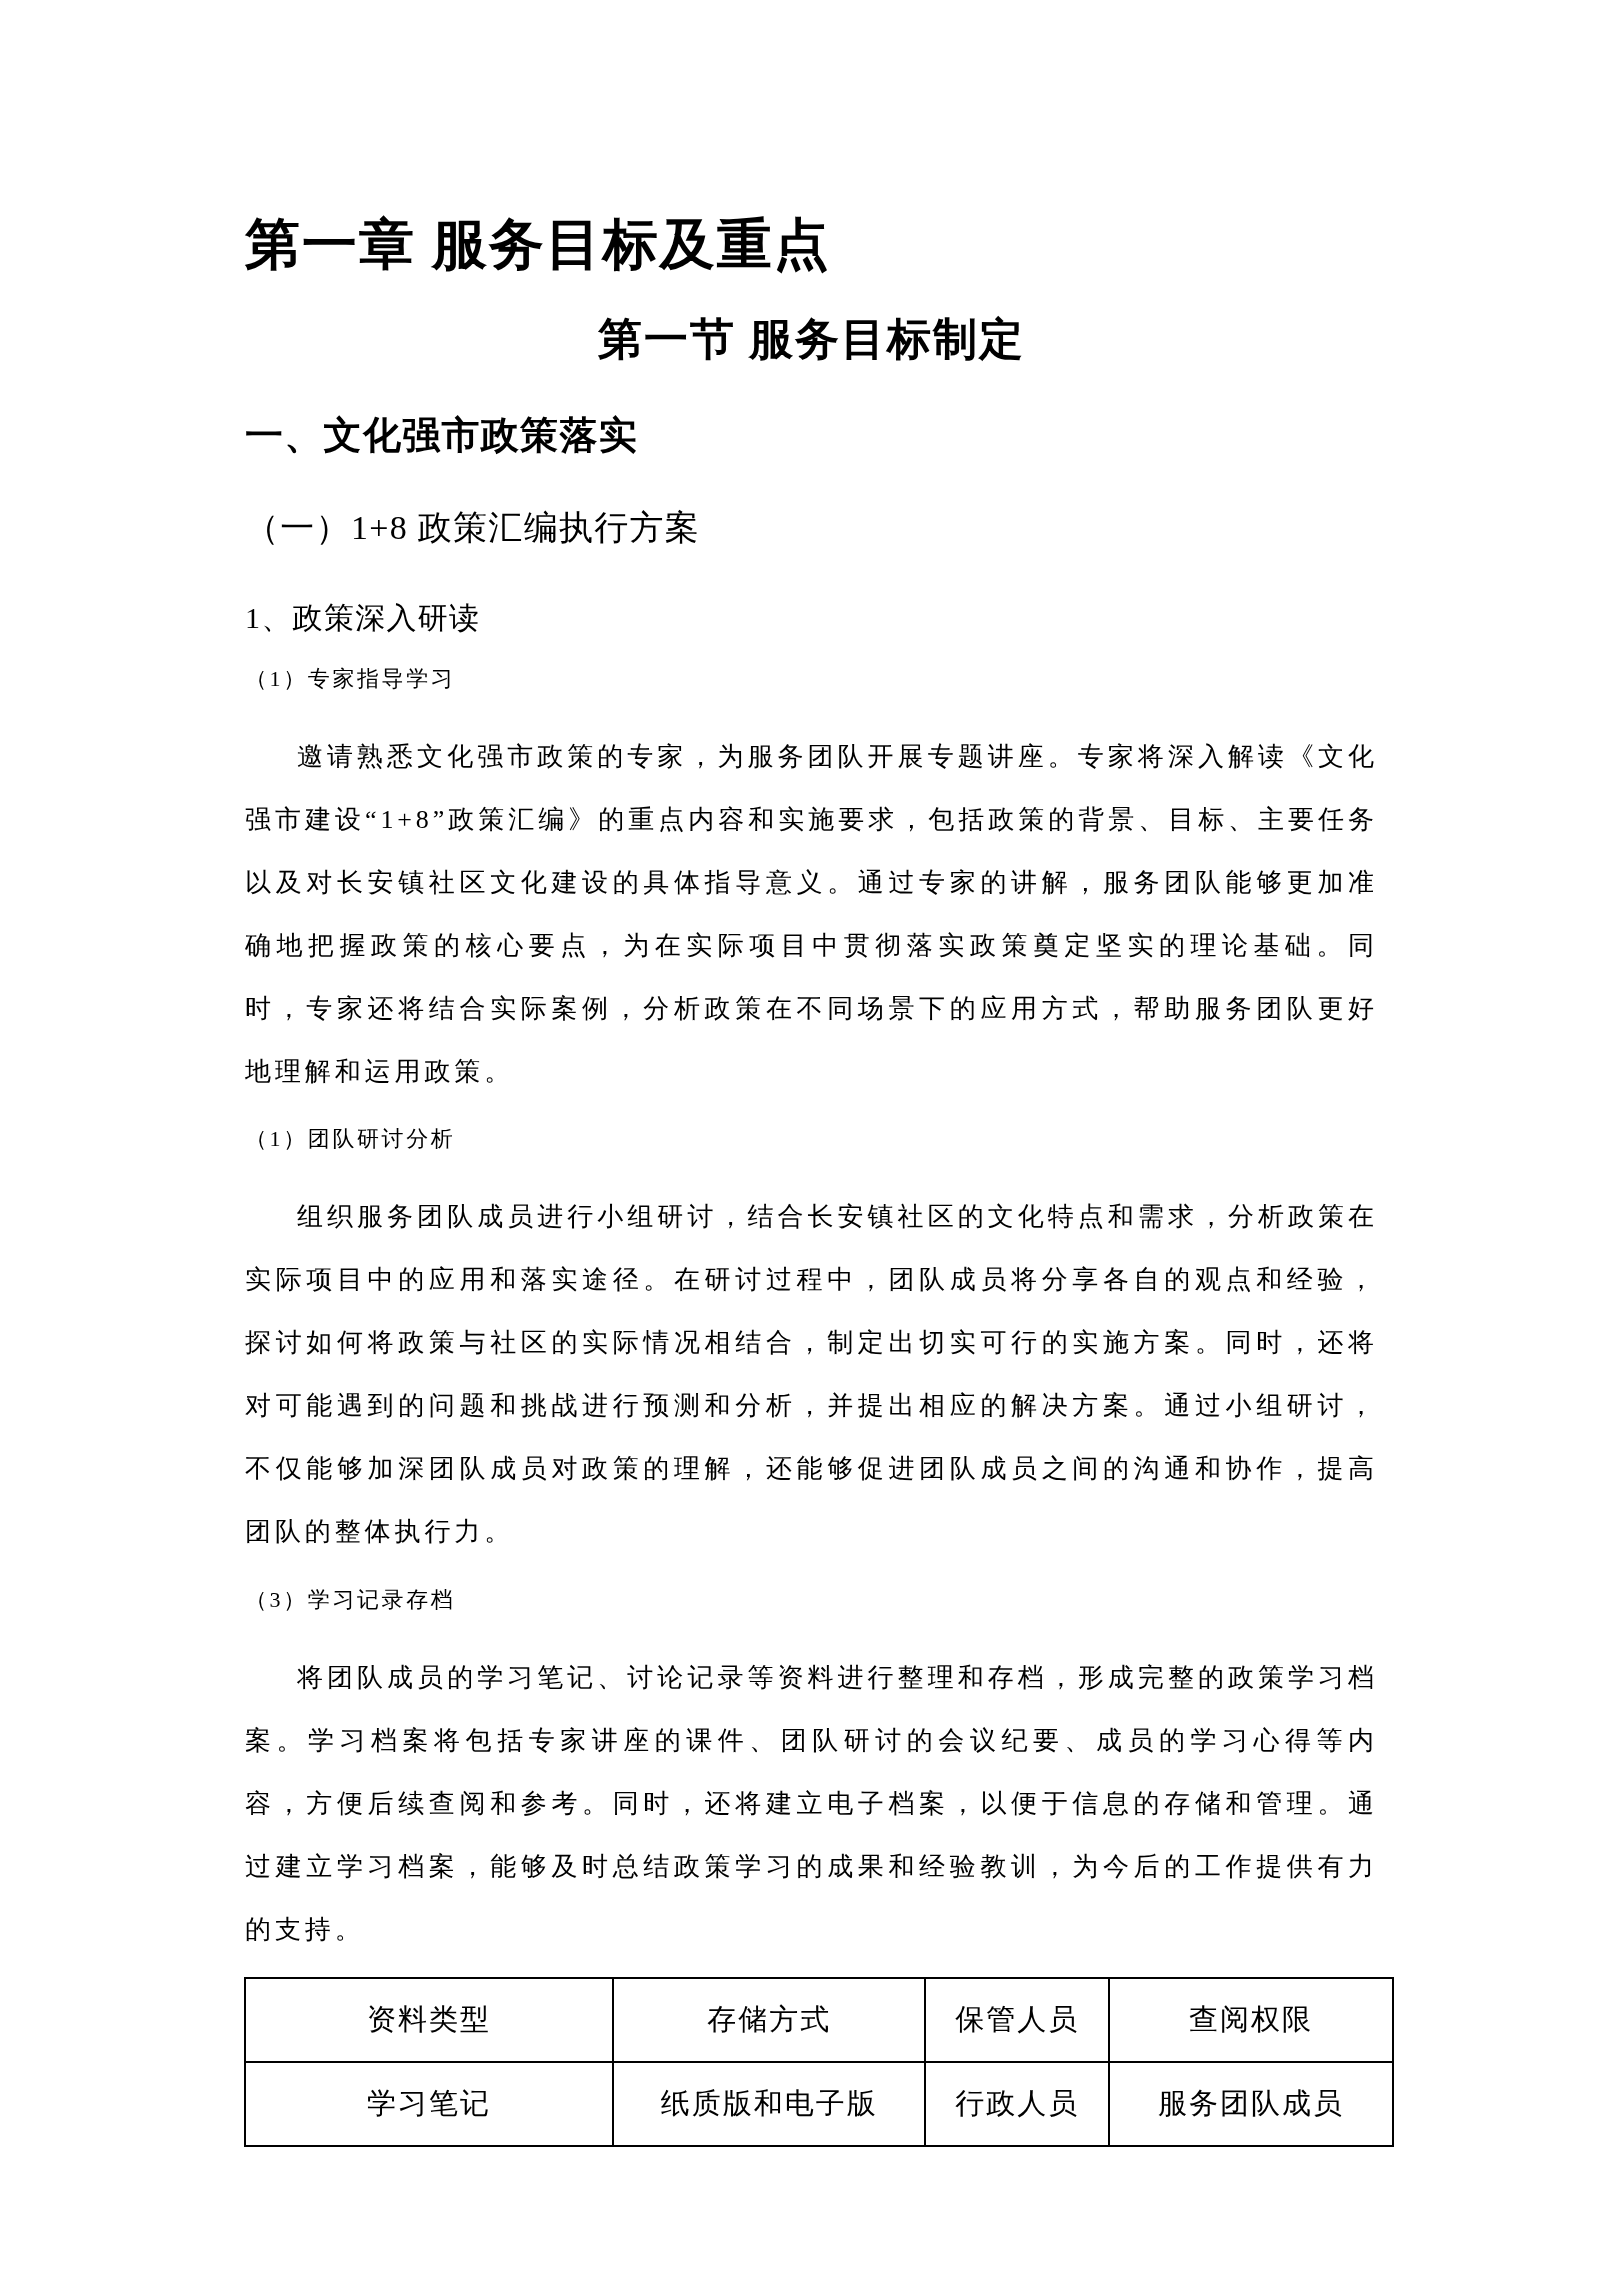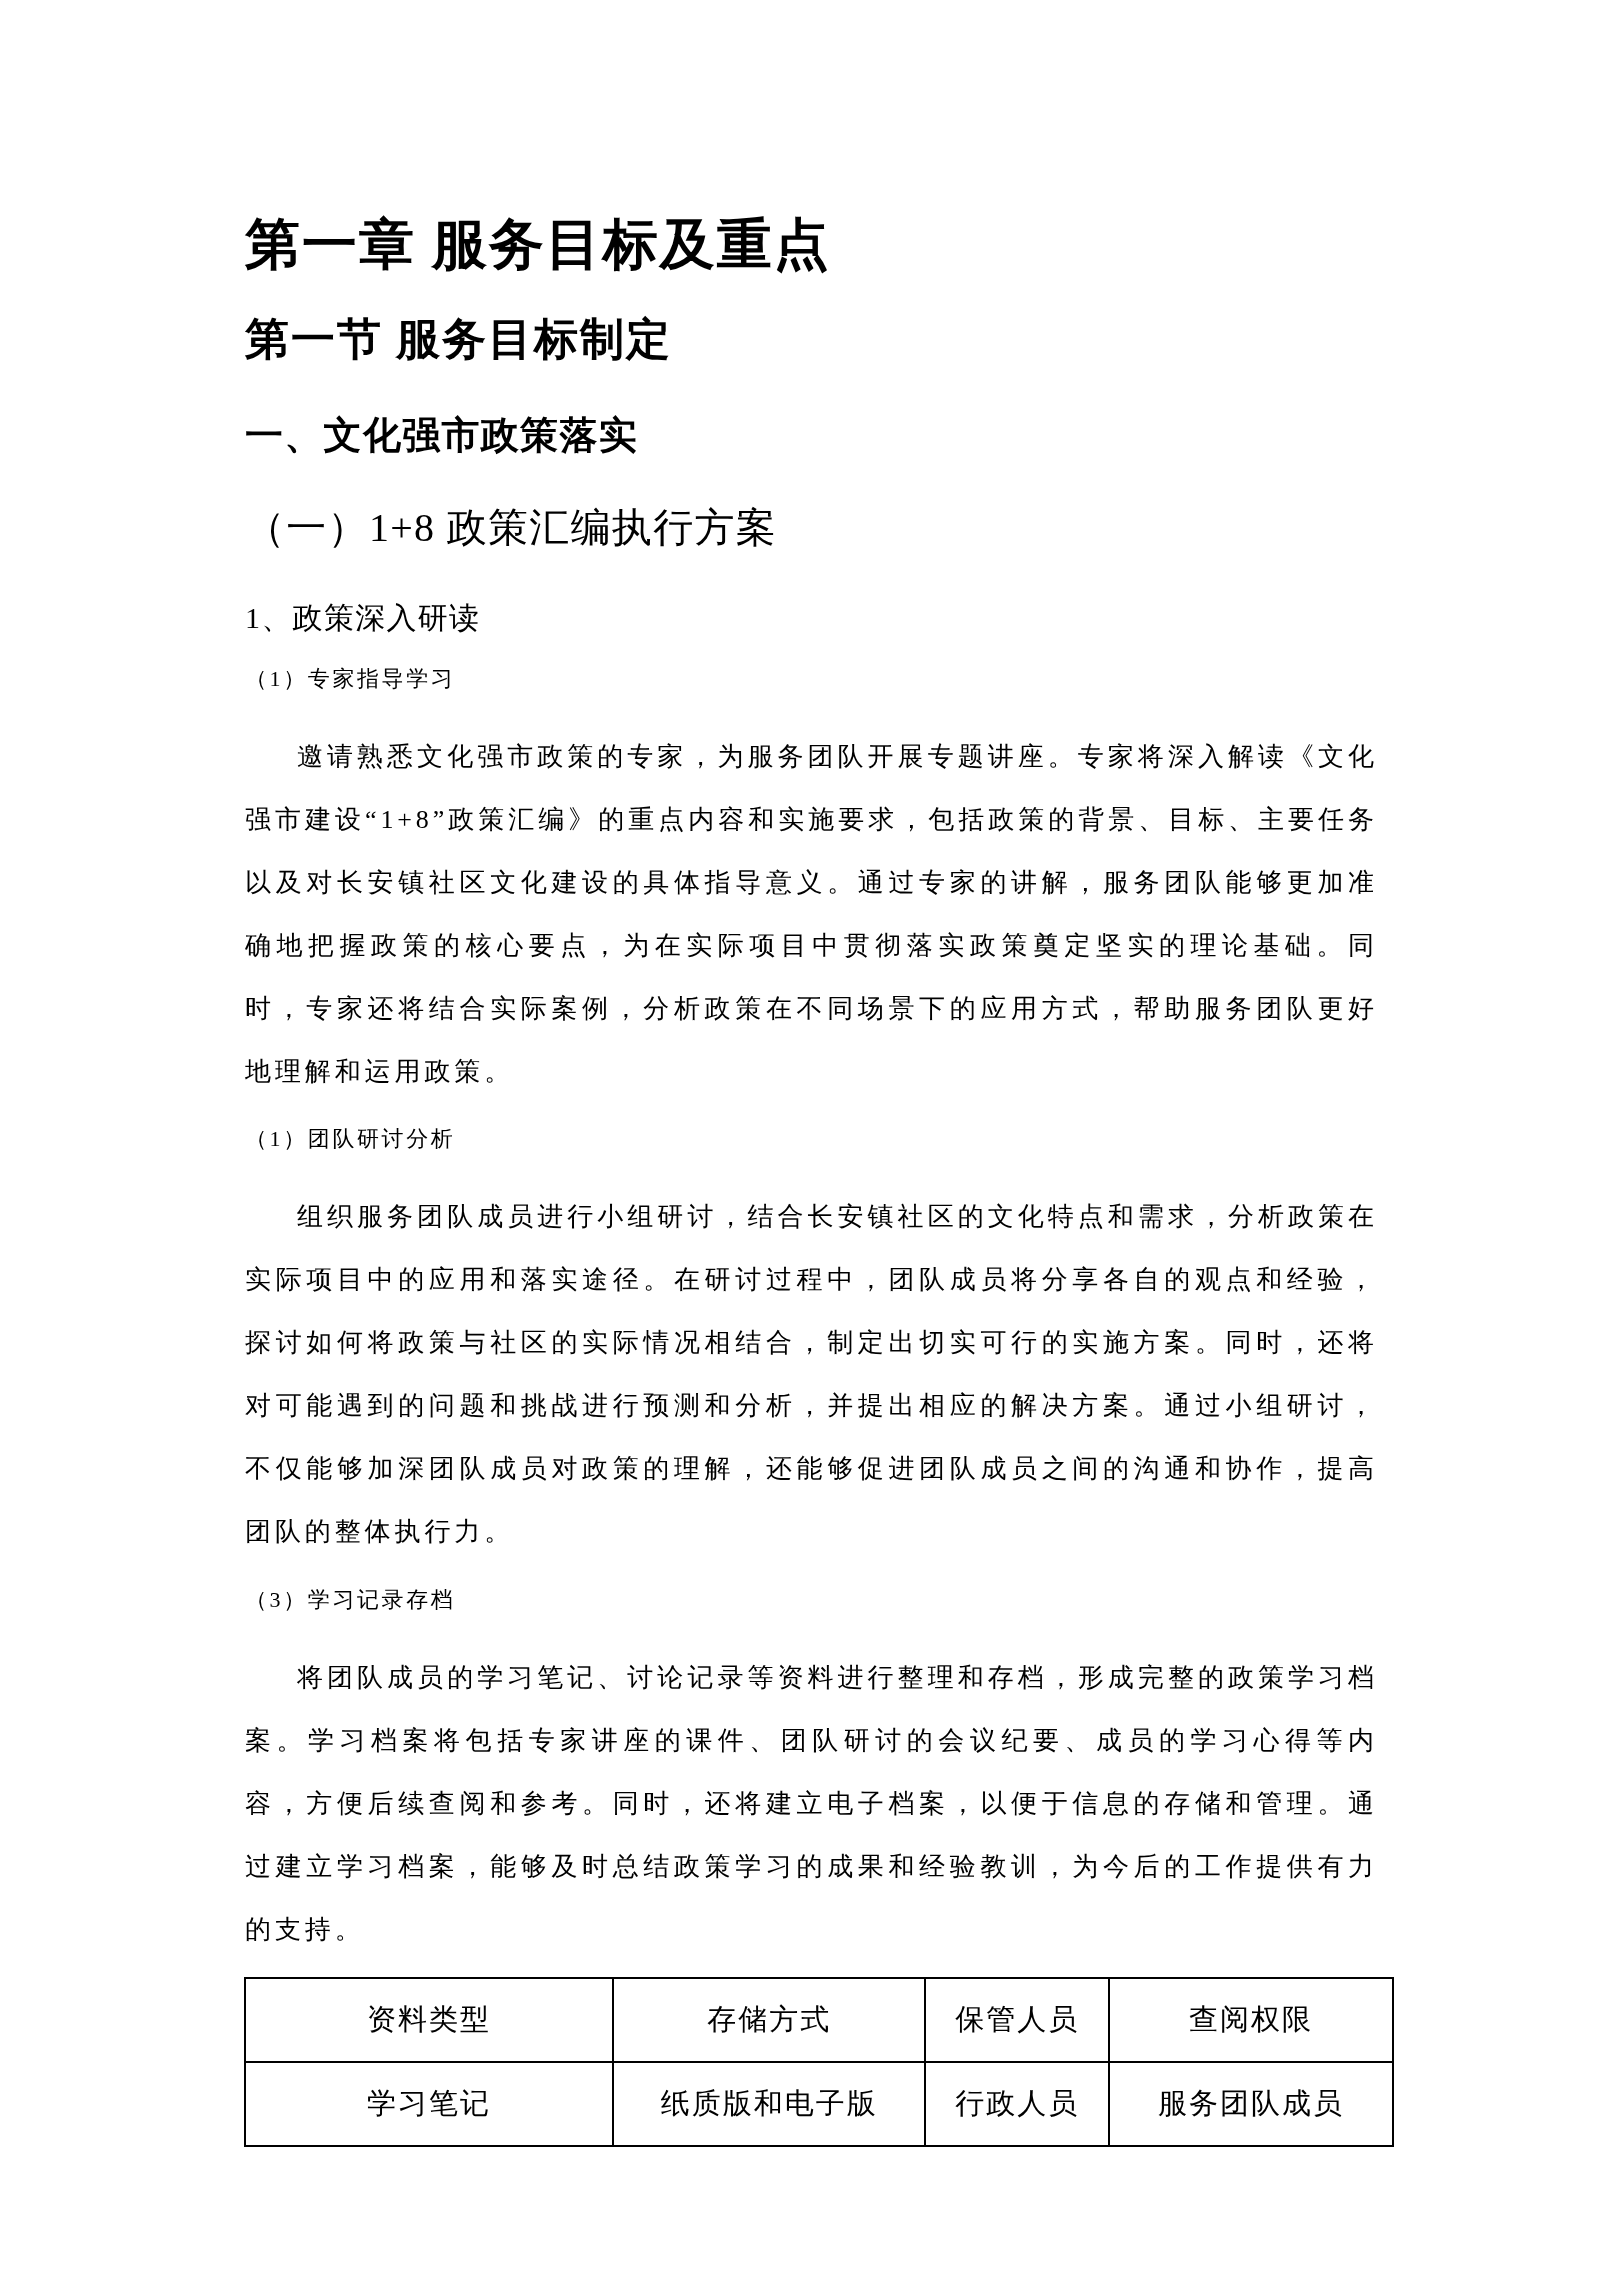--- a/index.html
+++ b/index.html
@@ -28,31 +28,32 @@
     line-height: 72px;
     font-weight: bold;
     letter-spacing: 2px;
   }
   .h-section {
     margin: 29.4px 0 0 0;
     font-size: 44px;
     line-height: 60px;
     font-weight: bold;
     letter-spacing: 2px;
+    text-align: center;
   }
   .h-sub {
     margin: 39px 0 0 0;
     font-size: 38px;
     line-height: 52px;
     font-weight: bold;
     letter-spacing: 1.3px;
   }
   .h-block {
     margin: 43px 0 0 0;
-    font-size: 40px;
+    font-size: 34px;
     line-height: 47px;
     font-weight: normal;
     letter-spacing: 1.3px;
   }
   .h-num {
     margin: 46px 0 0 0;
     font-size: 30px;
     line-height: 42px;
     font-weight: normal;
     letter-spacing: 1.3px;

